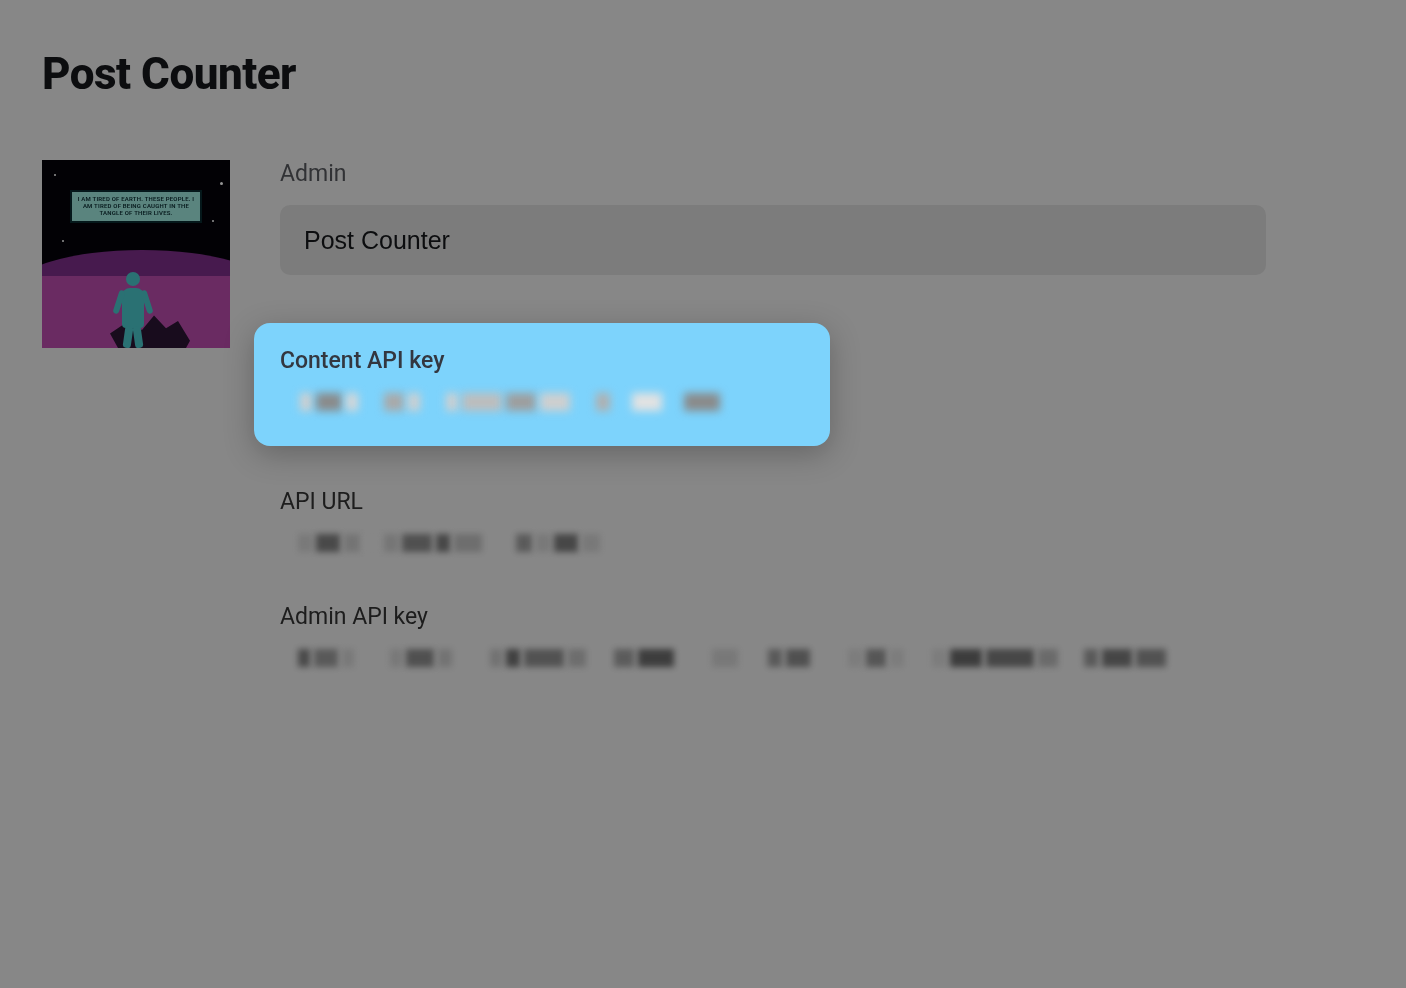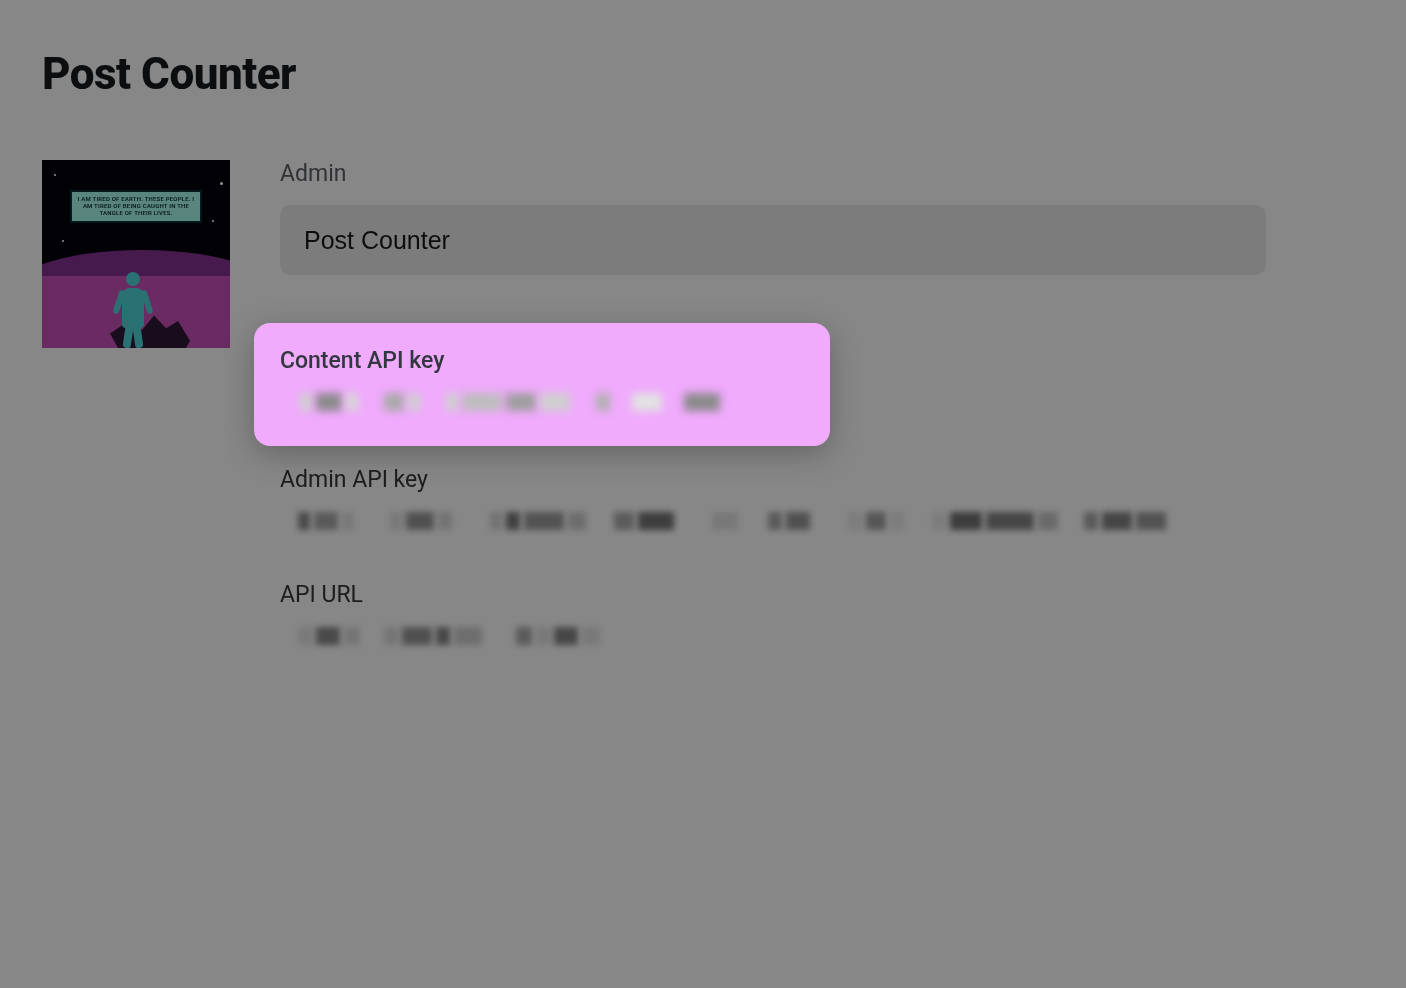--- a/index.html
+++ b/index.html
@@ -122,27 +122,27 @@
   }
   .blur-chunk {
     height: 18px; background:#bfbfbf; filter: blur(3px);
   }
   .bc-a { width:12px; background:#cfcfcf; }
   .bc-b { width:26px; background:#8a8a8a; }
   .bc-c { width:12px; background:#d6d6d6; }
   .bc-gap { width:18px; height:18px; background:transparent; filter:none; }
   .highlight-card {
     position: relative;
-    background:#f0abfc;
+    background:#7dd3fc;
     border-radius: 16px;
     box-shadow: 0 8px 30px rgba(0,0,0,0.25);
     padding: 24px 26px 30px 26px;
     width: 576px;
     margin-left: -26px;
-    margin-bottom: 20px;
+    margin-bottom: 42px;
   }
   .highlight-card .api-label { color:#333740; font-weight:500; }
   .highlight-card .blur-chunk { filter: blur(4px); }
   .dim-overlay {
     position:absolute; inset:0; background:rgba(0,0,0,0.42); pointer-events:none;
   }
   
   .highlight-card { z-index: 10; }
   .page, .layout, .form-col { position: relative; }
   .highlight-card-wrap { position: relative; z-index: 20; }
@@ -200,20 +200,39 @@
                 <div class="blur-chunk bc-b" style="width:40px;background:#bdbdbd;"></div>
                 <div class="blur-chunk bc-b" style="width:30px;background:#9e9e9e;"></div>
                 <div class="blur-chunk bc-a" style="width:30px;"></div>
               <div class="bc-gap"></div>
               <div class="blur-chunk bc-a" style="width:14px;background:#b0b0b0;"></div>
               <div class="bc-gap" style="width:14px;"></div>
               <div class="blur-chunk bc-a" style="width:30px;background:#e2e2e2;"></div>
               <div class="bc-gap" style="width:14px;"></div>
               <div class="blur-chunk bc-b" style="width:36px;background:#8a8a8a;"></div>
             </div>
+          </div>
+        </div>
+
+        <div class="api-block">
+          <div class="api-label">API URL</div>
+          <div class="api-value-row" style="padding-left:18px;">
+            <div class="blur-chunk" style="width:14px;background:#d0d0d0;"></div>
+              <div class="blur-chunk" style="width:24px;background:#7e7e7e;"></div>
+              <div class="blur-chunk" style="width:16px;background:#c8c8c8;"></div>
+            <div class="blur-chunk" style="width:16px;background:#e8e8e8;"></div>
+            <div class="blur-chunk" style="width:14px;background:#cacaca;"></div>
+              <div class="blur-chunk" style="width:30px;background:#8a8a8a;"></div>
+              <div class="blur-chunk" style="width:14px;background:#7a7a7a;"></div>
+              <div class="blur-chunk" style="width:28px;background:#bdbdbd;"></div>
+            <div class="bc-gap" style="width:26px;"></div>
+            <div class="blur-chunk" style="width:16px;background:#9c9c9c;"></div>
+              <div class="blur-chunk" style="width:14px;background:#cfcfcf;"></div>
+            <div class="blur-chunk" style="width:24px;background:#7a7a7a;"></div>
+              <div class="blur-chunk" style="width:18px;background:#cfcfcf;"></div>
           </div>
         </div>
 
         <div class="api-block">
           <div class="api-label">Admin API key</div>
           <div class="api-value-row" style="padding-left:18px;">
             <div class="blur-chunk" style="width:12px;background:#7f7f7f;"></div>
               <div class="blur-chunk" style="width:24px;background:#9a9a9a;"></div>
               <div class="blur-chunk" style="width:12px;background:#d0d0d0;"></div>
             <div class="bc-gap" style="width:28px;"></div>
@@ -241,37 +260,18 @@
             <div class="blur-chunk" style="width:14px;background:#d6d6d6;"></div>
               <div class="blur-chunk" style="width:32px;background:#686868;"></div>
               <div class="blur-chunk" style="width:48px;background:#7a7a7a;"></div>
               <div class="blur-chunk" style="width:20px;background:#b7b7b7;"></div>
             <div class="bc-gap" style="width:18px;"></div>
             <div class="blur-chunk" style="width:14px;background:#9a9a9a;"></div>
               <div class="blur-chunk" style="width:30px;background:#787878;"></div>
               <div class="blur-chunk" style="width:30px;background:#8e8e8e;"></div>
           </div>
         </div>
-
-        <div class="api-block">
-          <div class="api-label">API URL</div>
-          <div class="api-value-row" style="padding-left:18px;">
-            <div class="blur-chunk" style="width:14px;background:#d0d0d0;"></div>
-              <div class="blur-chunk" style="width:24px;background:#7e7e7e;"></div>
-              <div class="blur-chunk" style="width:16px;background:#c8c8c8;"></div>
-            <div class="blur-chunk" style="width:16px;background:#e8e8e8;"></div>
-            <div class="blur-chunk" style="width:14px;background:#cacaca;"></div>
-              <div class="blur-chunk" style="width:30px;background:#8a8a8a;"></div>
-              <div class="blur-chunk" style="width:14px;background:#7a7a7a;"></div>
-              <div class="blur-chunk" style="width:28px;background:#bdbdbd;"></div>
-            <div class="bc-gap" style="width:26px;"></div>
-            <div class="blur-chunk" style="width:16px;background:#9c9c9c;"></div>
-              <div class="blur-chunk" style="width:14px;background:#cfcfcf;"></div>
-            <div class="blur-chunk" style="width:24px;background:#7a7a7a;"></div>
-              <div class="blur-chunk" style="width:18px;background:#cfcfcf;"></div>
-          </div>
-        </div>
       </div>
     </div>
   </div>
 </div>
 
 <div class="dim-overlay"></div>
 
 </body></html>

